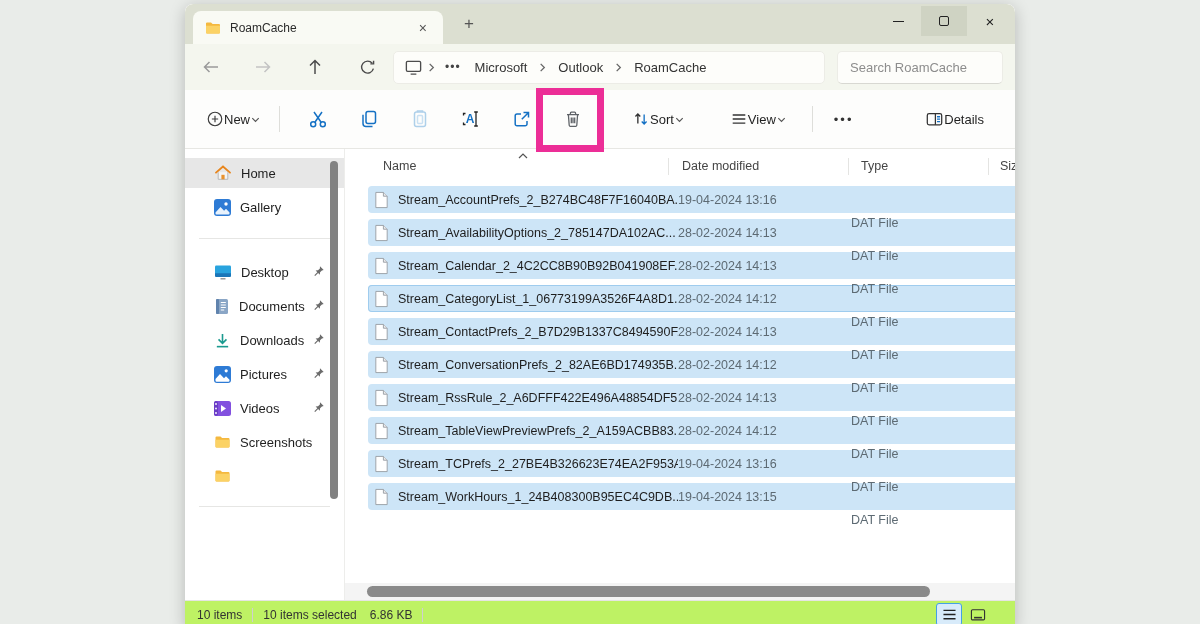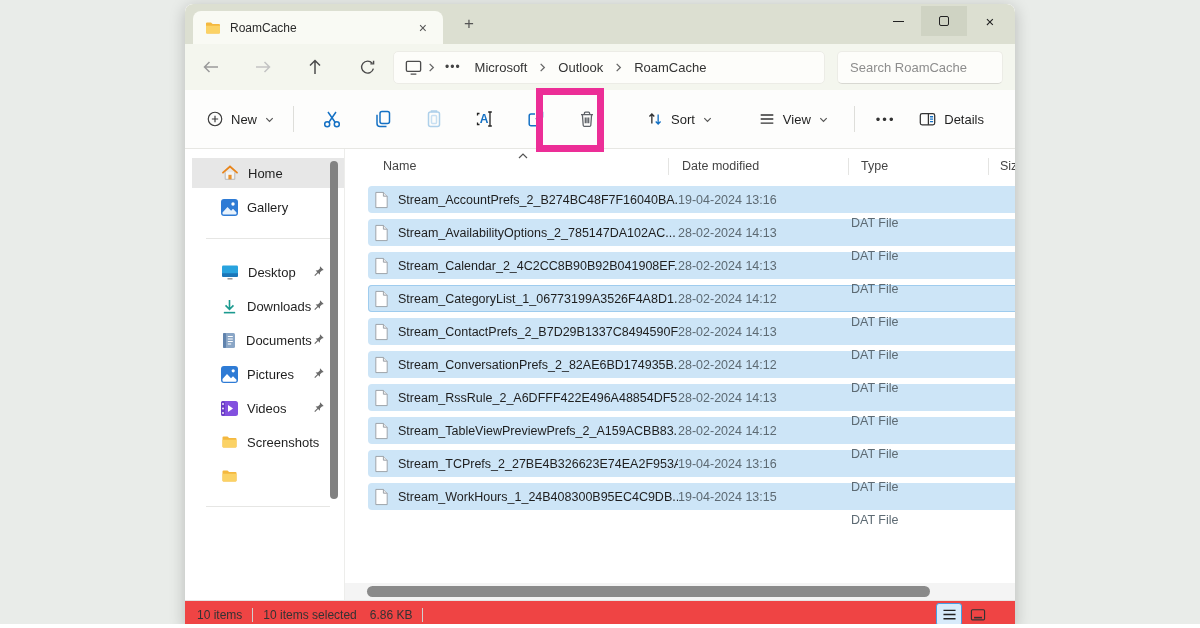--- a/index.html
+++ b/index.html
@@ -38,33 +38,33 @@
   .crumb-dots { color:#444; letter-spacing:1px; padding:0 5px; font-size:12px; }
   .searchbox { margin-left:12px; width:166px; height:33px; flex:none; }
   .searchbox input { width:100%; height:100%; background:#fdfdfa; border:1px solid #ececE6;
     border-bottom:1px solid #d8d8d2; border-radius:5px; padding:0 12px; font-size:13px;
     color:#333; font-family:inherit; outline:none; }
   .searchbox input::placeholder { color:#8d8d8d; }
 
   
   .toolbar { height:59px; background:#fdfdfc; border-bottom:1px solid #e7e7e3; display:flex;
     align-items:center; flex:none; padding:0 14px 0 12px; position:relative; }
-  .tb-btn { display:flex; align-items:center; gap:7px; font-size:13px; color:#1f1f1f;
+  .tb-btn { display:flex; align-items:center; font-size:13px; color:#1f1f1f;
     padding:8px 9px; border-radius:4px; white-space:nowrap; }
   .tb-divider { width:1px; height:26px; background:#dededa; margin:0 9px; flex:none; }
   .tool-icons { display:flex; margin-left:3px; }
   .ticon { width:51px; height:40px; display:flex; align-items:center; justify-content:center; border-radius:4px; }
   .tb-more { font-size:13px; color:#333; letter-spacing:2px; padding:8px 12px; }
   .tb-details { margin-left:auto; margin-right:8px; }
 
   
   .body { flex:1; display:flex; overflow:hidden; position:relative; background:#fff; }
 
   
-  .sidebar { width:160px; flex:none; position:relative; padding-top:9px; border-right:1px solid #ededeb;padding-left:7px; }
+  .sidebar { width:160px; flex:none; position:relative; padding-top:9px; border-right:1px solid #ededeb; }
   .side-item { height:30px; display:flex; align-items:center; gap:9px; padding:0 6px 0 29px;
     margin:0 0 4px 0; font-size:13px; color:#1f1f1f; position:relative; }
   .side-item.selected { background:#e7e7e7; }
   .side-item .expander { position:absolute; left:9px; top:8px; }
   .side-item .pin { position:absolute; right:19px; top:8px; }
   .side-divider { height:1px; background:#e6e6e4; margin:16px 14px 18px 14px; }
   .side-divider.bottom { margin:15px 14px 0 14px; }
   .side-scrollbar { position:absolute; right:6px; top:12px; width:8px; height:338px;
     background:#818181; border-radius:4px; }
 
@@ -84,21 +84,21 @@
   .file-row.focused { box-shadow: inset 0 0 0 1px #9fccee; }
   .file-icon { width:15px; height:18px; flex:none; margin-right:9px; display:flex; }
   .cell.name { width:280px; flex:none; color:#1e1e1e; overflow:hidden; white-space:nowrap; }
   .cell.date { width:173px; flex:none; color:#5d6a73; }
   .cell.type { flex:1; color:#5d6a73;margin-top:46px; }
   .hscroll-track { position:absolute; left:0; right:0; bottom:0; height:17px; background:#f4f4f4; }
   .hscroll-thumb { position:absolute; left:22px; bottom:3px; width:563px; height:11px;
     background:#8a8a8a; border-radius:6px; }
 
   
-  .statusbar { height:28px; flex:none; background:#ef4444; border-top:1px solid #e5e5e3;
+  .statusbar { height:28px; flex:none; background:#bef264; border-top:1px solid #e5e5e3;
     display:flex; align-items:center; padding:0 24px 0 12px; font-size:12px; color:#333; }
   .sb-sep { width:1px; height:14px; background:#cfcfcf; margin:0 10px; }
   .sb-size { margin-left:13px; }
   .sb-right { margin-left:auto; display:flex; align-items:center; gap:3px; }
   .viewbtn { width:26px; height:23px; display:flex; align-items:center; justify-content:center; border-radius:3px; }
   .viewbtn.active { background:#d8ebfa; border:1px solid #45a0e5; }
 
   
   .annotation-box { position:absolute; left:536px; top:88px; width:68px; height:64px;
     border:7px solid #ec2e97; z-index:50; pointer-events:none; }
@@ -297,36 +297,36 @@
               <rect x="1" y="1.5" width="16" height="10.5" rx="1.2" fill="#29a3de"></rect>
               <path d="M1 9.3h16v2.7q0 1-1 1h-14q-1 0-1-1Z" fill="#1b76b8"></path>
               <path d="M6.5 14.8h5" stroke="#8a8a8a" stroke-width="1.3"></path>
             </svg>
           <span>Desktop</span>
           <span class="pin"><svg width="13" height="13" viewBox="0 0 14 14">
                 <path d="M8.6 1.4l4 4-1.9.5-2 2-.3 2.6-1.8-1.8-3.2 3.2-.9-.9 3.2-3.2-1.8-1.8 2.6-.3 2-2Z" fill="#6b6b6b"></path>
               </svg></span>
         </div>
         <div class="side-item">
-          <svg width="17" height="17" viewBox="0 0 18 18" fill="none" stroke="#1b9a8f" stroke-width="1.7">
-              <path d="M9 2v9.2M4.8 7.8 9 12l4.2-4.2"></path>
-              <path d="M3 15.5h12"></path>
-            </svg>
-          <span>Downloads</span>
-          <span class="pin"><svg width="13" height="13" viewBox="0 0 14 14">
-                <path d="M8.6 1.4l4 4-1.9.5-2 2-.3 2.6-1.8-1.8-3.2 3.2-.9-.9 3.2-3.2-1.8-1.8 2.6-.3 2-2Z" fill="#6b6b6b"></path>
-              </svg></span>
-        </div>
-        <div class="side-item">
           <svg width="16" height="17" viewBox="0 0 16 17">
               <rect x="2" y="1" width="12" height="15" rx="1.5" fill="#8aa6c6"></rect>
               <rect x="2" y="1" width="3" height="15" rx="1" fill="#6083ad"></rect>
               <path d="M6.8 4.5h5M6.8 7h5M6.8 9.5h5M6.8 12h3.4" stroke="#fff" stroke-width="1.1"></path>
             </svg>
           <span>Documents</span>
+          <span class="pin"><svg width="13" height="13" viewBox="0 0 14 14">
+                <path d="M8.6 1.4l4 4-1.9.5-2 2-.3 2.6-1.8-1.8-3.2 3.2-.9-.9 3.2-3.2-1.8-1.8 2.6-.3 2-2Z" fill="#6b6b6b"></path>
+              </svg></span>
+        </div>
+        <div class="side-item">
+          <svg width="17" height="17" viewBox="0 0 18 18" fill="none" stroke="#1b9a8f" stroke-width="1.7">
+              <path d="M9 2v9.2M4.8 7.8 9 12l4.2-4.2"></path>
+              <path d="M3 15.5h12"></path>
+            </svg>
+          <span>Downloads</span>
           <span class="pin"><svg width="13" height="13" viewBox="0 0 14 14">
                 <path d="M8.6 1.4l4 4-1.9.5-2 2-.3 2.6-1.8-1.8-3.2 3.2-.9-.9 3.2-3.2-1.8-1.8 2.6-.3 2-2Z" fill="#6b6b6b"></path>
               </svg></span>
         </div>
         <div class="side-item">
           <svg width="17" height="17" viewBox="0 0 17 17">
               <rect width="17" height="17" rx="3" fill="#2e7bd5"></rect>
               <circle cx="12.2" cy="4.8" r="1.6" fill="#fff"></circle>
               <path d="M1.5 13 6 8l4 4.2 2-2 3.5 3.6v.7q0 1.2-1.2 1.2H2.7q-1.2 0-1.2-1.2Z" fill="#fff"></path>
             </svg>

